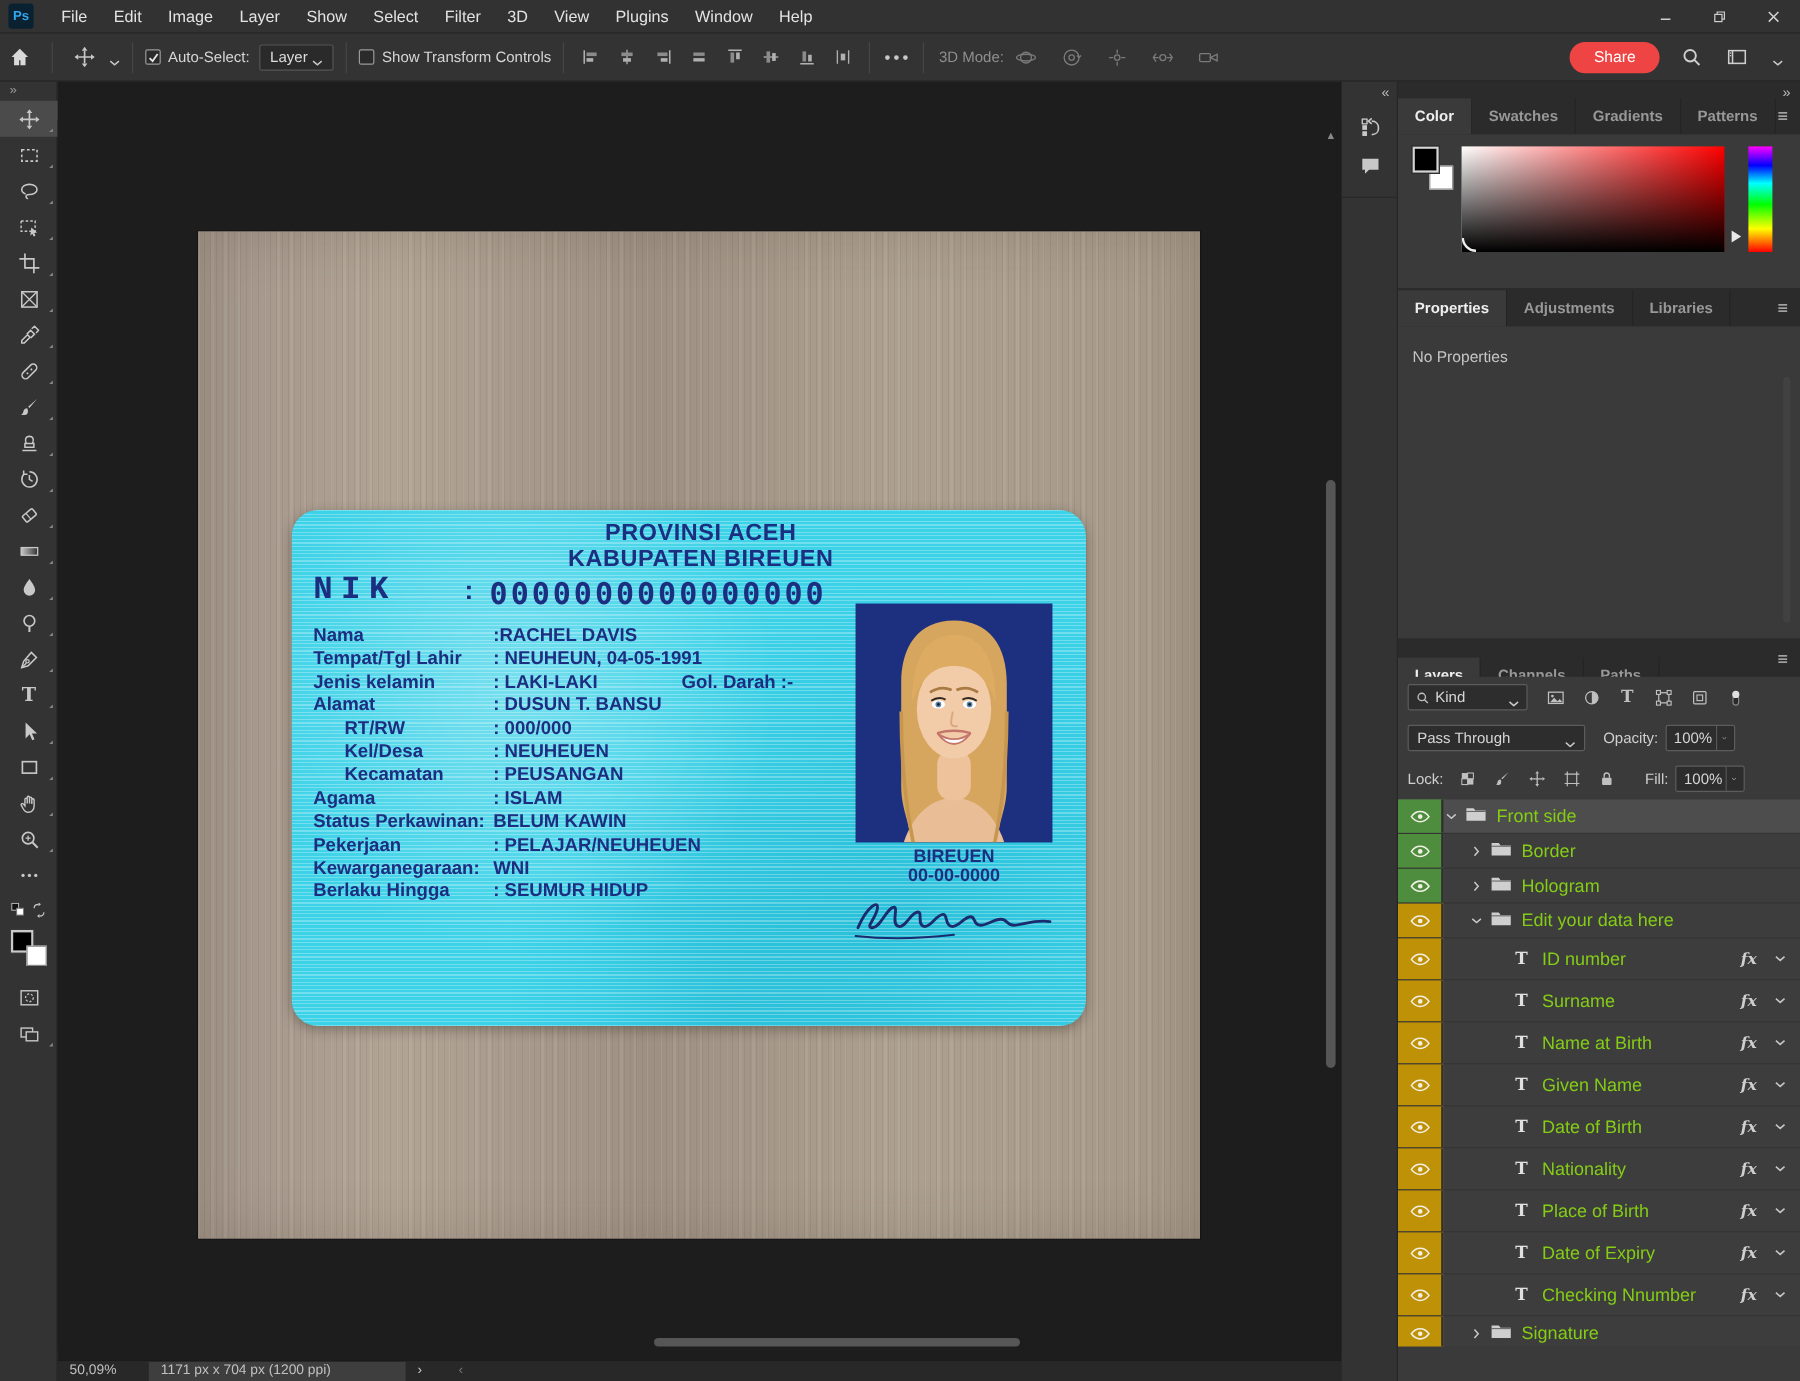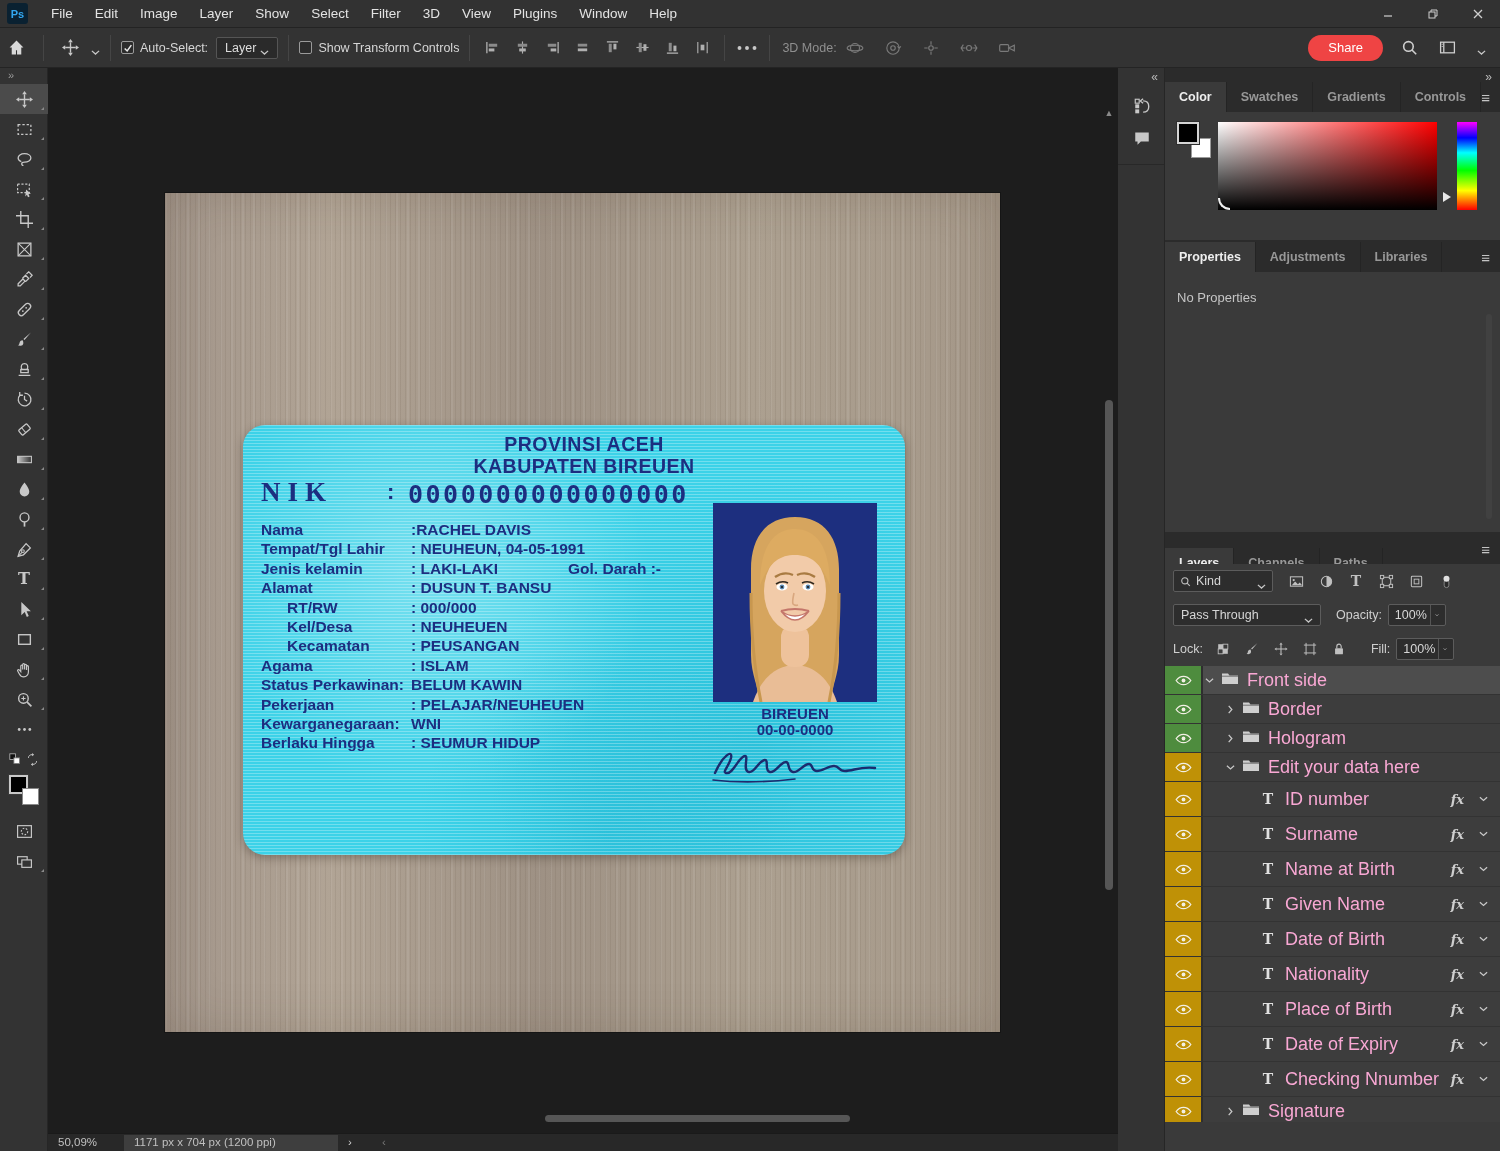--- a/index.html
+++ b/index.html
@@ -78,21 +78,21 @@
     background-image:
       repeating-linear-gradient(0deg, rgba(255,255,255,.28) 0 1px, transparent 1px 3px),
       radial-gradient(circle at 28% 35%, rgba(255,255,255,.30), transparent 40%),
       radial-gradient(circle at 78% 75%, rgba(0,150,185,.28), transparent 45%),
       radial-gradient(circle at 55% 95%, rgba(0,150,185,.20), transparent 35%);
     box-shadow: 0 3px 10px rgba(40,30,20,.35);
     color:#1c2e80; }
   .card-header { position:absolute; left:30px; right:10px; text-align:center; font-weight:bold; font-size:19.5px; letter-spacing:.5px; }
   .card-h1 { top:8px; }
   .card-h2 { top:30px; }
-  .nik-label { position:absolute; left:18px; top:52px; font-size:27px; font-weight:bold; letter-spacing:7px; font-family:Liberation Serif, serif; }
+  .nik-label { position:absolute; left:18px; top:52px; font-size:27px; font-weight:bold; letter-spacing:7px; font-family:Liberation Mono, monospace; }
   .nik-sep { position:absolute; left:144px; top:54px; font-size:22px; font-weight:bold; }
   .nik-value { position:absolute; left:165px; top:55px; font-size:25px; font-weight:bold; letter-spacing:2.5px; font-family:"DejaVu Sans Mono", monospace; }
   .cfield { position:absolute; left:0; width:470px; height:20px; font-size:15.5px; font-weight:bold; white-space:nowrap; }
   .cfield .flabel { position:absolute; left:18px; }
   .cfield.indent .flabel { left:44px; }
   .cfield .fvalue { position:absolute; left:168px; }
   .cfield .fextra { position:absolute; left:325px; }
   .photo { position:absolute; left:470px; top:78px; width:164px; height:199px; background:#1d2f7f; overflow:hidden; }
   .photo svg { width:100%; height:100%; display:block; }
   .photo-cap { position:absolute; left:470px; width:164px; text-align:center; font-weight:bold; font-size:15px; }
@@ -165,21 +165,21 @@
   .lrow { position:relative; display:flex; align-items:center; background:#3d3d3d; border-bottom:1px solid #333; }
   .lrow.selected { background:#4d4d4d; }
   .eye-cell { width:38px; align-self:stretch; display:flex; align-items:center; justify-content:center; border-right:2px solid #2e2e2e; }
   .eye-cell svg { width:17px; height:11px; }
   .eye-green { background:#4e8c3e; }
   .eye-yellow { background:#bf9106; }
   .row-chev { display:flex; width:10px; margin-right:6px; }
   .row-chev svg { width:9px; height:9px; }
   .row-folder svg { width:18px; height:14px; }
   .row-T { font-family:"DejaVu Serif", serif; font-weight:bold; font-size:14px; color:#e0e0e0; width:18px; text-align:center; }
-  .row-name { margin-left:8px; font-size:18px; color:#f9a8d4; white-space:nowrap; }
+  .row-name { margin-left:8px; font-size:15px; color:#84cc16; white-space:nowrap; }
   .row-fx { position:absolute; right:36px; font-family:"DejaVu Serif", serif; font-style:italic; font-weight:bold; font-size:13px; color:#cfcfcf; }
   .row-fxchev { position:absolute; right:12px; display:flex; }
   .row-fxchev svg { width:9px; height:6px; }
   .list-scroll-up { position:absolute; right:6px; top:4px; color:#9a9a9a; font-size:9px; }
   .list-scroll-dn { position:absolute; right:6px; bottom:32px; color:#9a9a9a; font-size:9px; }
 </style>
 </head>
 <body>
 
 <div id="app">
@@ -671,21 +671,21 @@
     </div>
   </div>
 
   <div class="rightpanels">
     <div class="panels-collapse">»</div>
 
     <div class="panel-tabs" style="top:14px;" id="color-tabs">
         <div class="ptab active">Color</div>
         <div class="ptab">Swatches</div>
         <div class="ptab">Gradients</div>
-        <div class="ptab">Controls</div>
+        <div class="ptab">Patterns</div>
       </div>
     <div class="panel-menu" style="top:21px;">≡</div>
     <div class="panel-body" style="top:44px; height:128px;">
       <div class="cp-swatches">
         <div class="cp-fg"></div>
         <div class="cp-bg"></div>
       </div>
       <div class="cp-gradient"></div>
       <div class="cp-corner"></div>
       <div class="cp-hue"></div>

